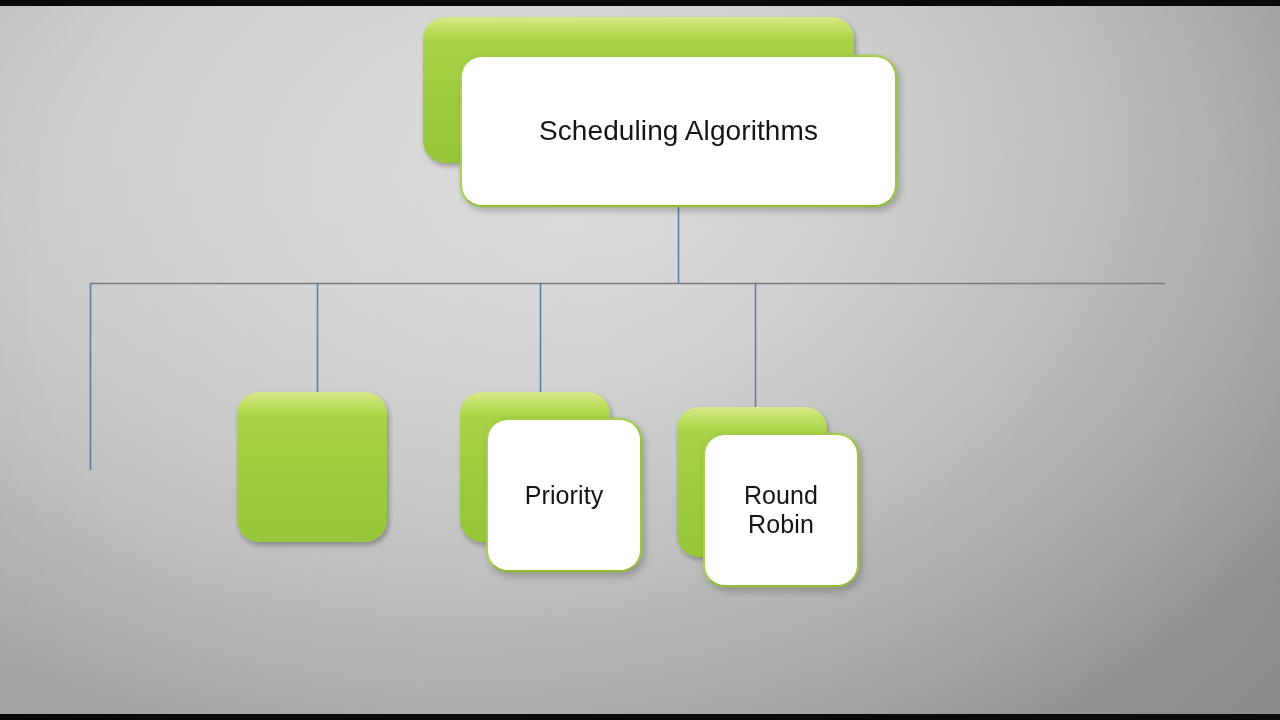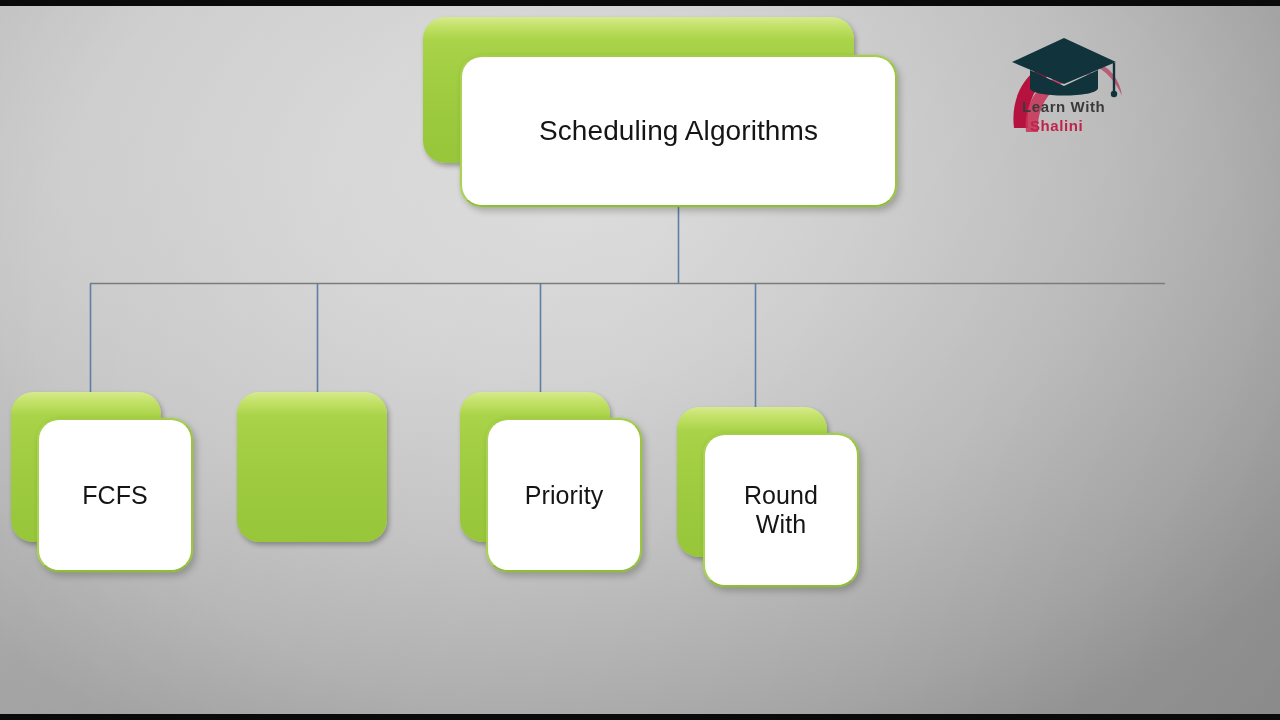--- a/index.html
+++ b/index.html
@@ -149,61 +149,35 @@
     <line x1="755.5" y1="283.5" x2="755.5" y2="425" stroke="#5d7fa4" stroke-width="1.6"></line>
   </svg>
 
   <div class="node" id="node-root">
     <div class="shadowbox"></div>
     <div class="whitebox">
       <span class="label">Scheduling Algorithms</span>
     </div>
   </div>
 
-  <div class="node leaf" id="node-fcfs">
-    <div class="shadowbox"></div>
-    <div class="whitebox">
-      <span class="label">FCFS</span>
-    </div>
-  </div>
 
   <div class="node leaf" id="node-sjf">
     <div class="shadowbox"></div>
   </div>
 
   <div class="node leaf" id="node-prio">
     <div class="shadowbox"></div>
     <div class="whitebox">
       <span class="label">Priority</span>
     </div>
   </div>
 
   <div class="node leaf" id="node-rr">
     <div class="shadowbox"></div>
     <div class="whitebox">
-      <span class="label"><span>Round</span><br><span>With</span></span>
+      <span class="label"><span>Round</span><br><span>Robin</span></span>
     </div>
   </div>
 
-  <div id="logo">
-    <svg width="124" height="106" viewBox="0 0 124 106">
-
-      <g>
-        <path d="M10 96 C 4 48, 44 16, 86 28 C 56 28, 20 52, 24 96 Z" fill="#b5123f"></path>
-        <path d="M22 100 C 18 58, 52 34, 92 42 C 62 42, 32 62, 34 100 Z" fill="#c93055" opacity="0.85"></path>
-        <path d="M88 28 C 106 34, 116 48, 118 64 C 112 50, 102 38, 86 31 Z" fill="#b5123f" opacity="0.55"></path>
-      </g>
-
-      <g>
-        <path d="M60 6 L112 30 L60 52 L8 30 Z" fill="#10333c"></path>
-        <path d="M26 38 L26 56 C 26 66, 94 66, 94 56 L94 38 L60 54 Z" fill="#10333c"></path>
-        <path d="M110 31 L110 60" stroke="#10333c" stroke-width="2.4" fill="none"></path>
-        <circle cx="110" cy="62" r="3.2" fill="#10333c"></circle>
-      </g>
-
-      <text id="logo-t1" x="18" y="80" font-family="Liberation Sans, sans-serif" font-size="15" font-weight="bold" fill="#3a3a3a" letter-spacing="0.6">Learn With</text>
-      <text id="logo-t2" x="26" y="99" font-family="Liberation Sans, sans-serif" font-size="15" font-weight="bold" fill="#c0224a" letter-spacing="0.6">Shalini</text>
-    </svg>
-  </div>
 
   <div class="bar" id="bar-top"></div>
   <div class="bar" id="bar-bottom"></div>
 </div>
 
 </body></html>

